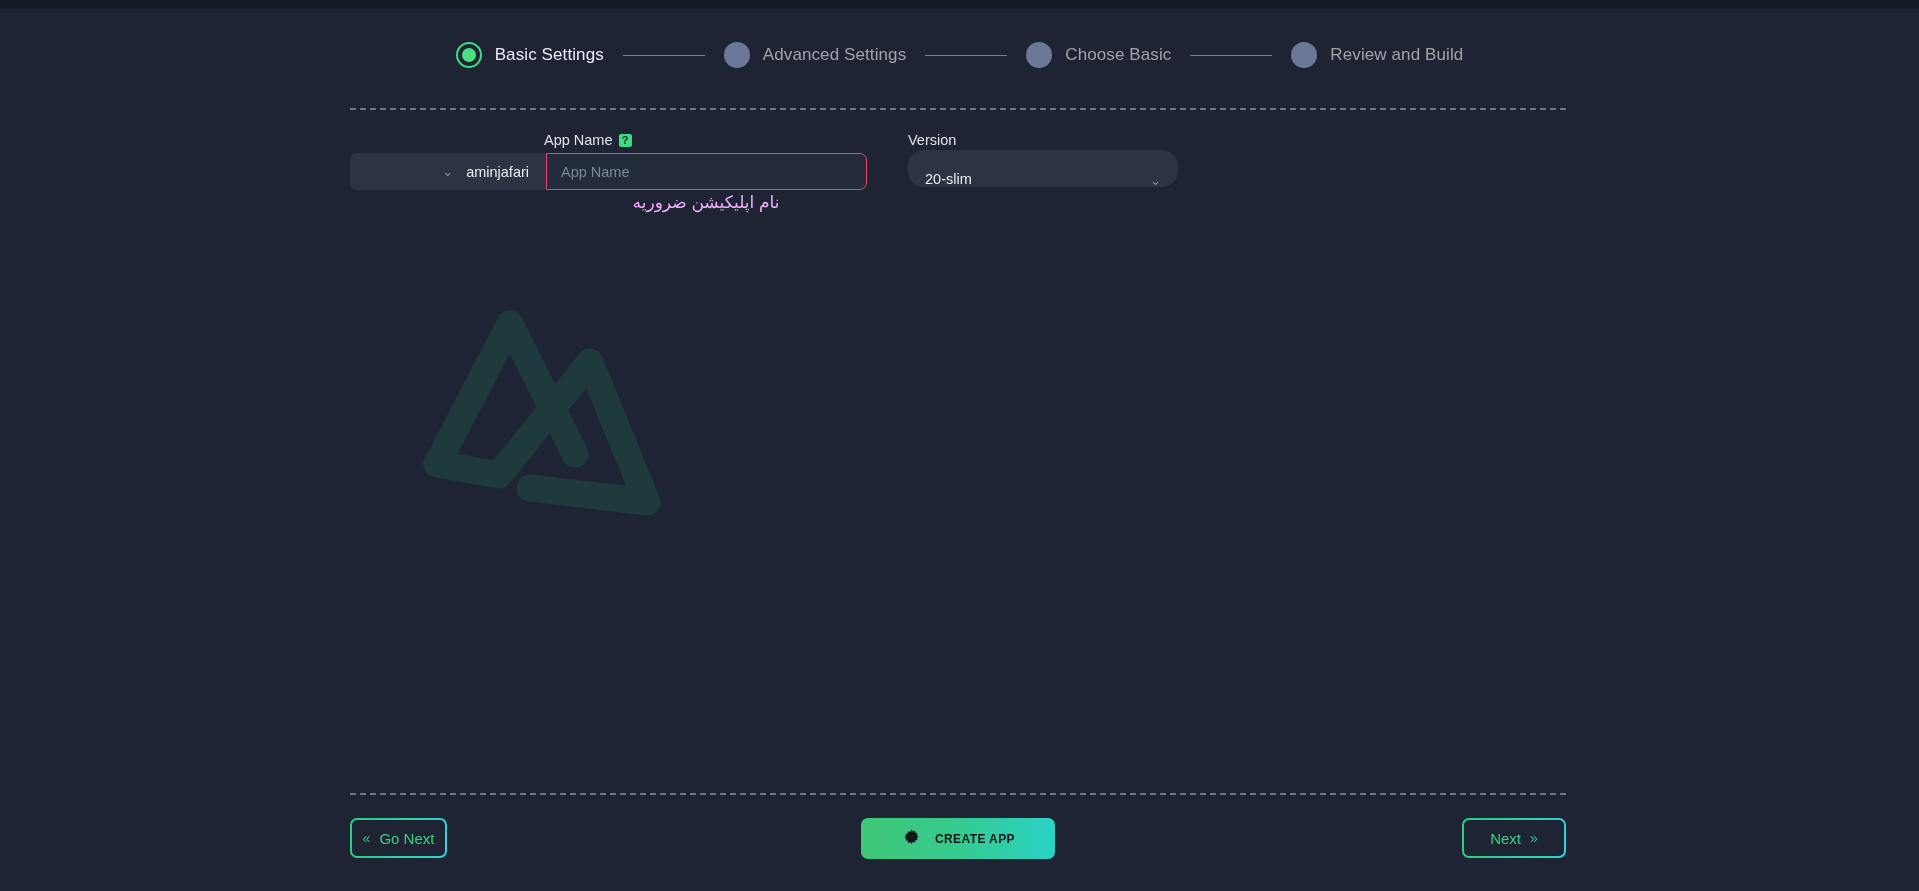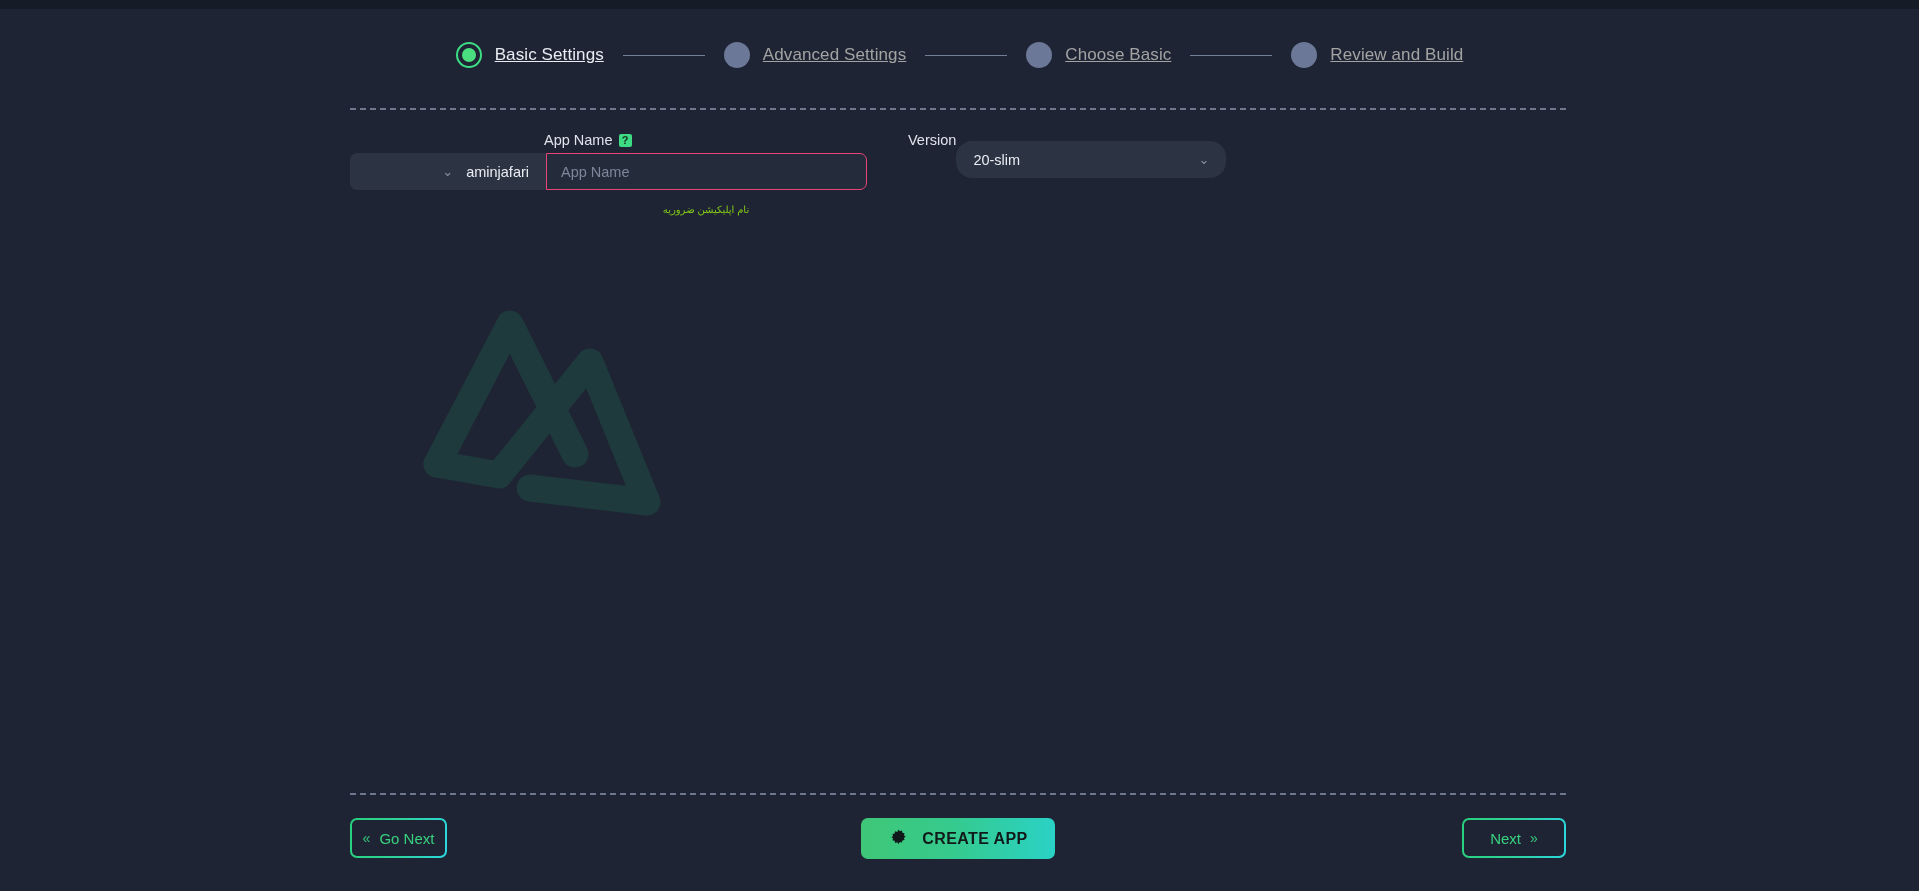--- a/index.html
+++ b/index.html
@@ -74,21 +74,20 @@
     background: #4ade80;
   }
   .step-dot.inactive {
     background: #6b7897;
   }
   .step-label {
     margin-left: 13px;
     font-size: 17px;
     letter-spacing: .1px;
     white-space: nowrap;
-    text-decoration: underline;
   }
   .step-label.active { color: #e9ecf2; }
   .step-label.inactive { color: #a3a3a3; }
   .step-connector {
     width: 82px;
     height: 1px;
     background: #737f99;
     margin: 0 19px;
     flex: none;
   }
@@ -168,42 +167,42 @@
     color: #dfe3ec;
     font-size: 14.5px;
     padding: 0 14px;
     outline: none;
     font-family: "Liberation Sans", sans-serif;
   }
   .appname-input::placeholder { color: #7d869b; }
 
   .error-msg {
     position: absolute;
-    top: 72px;
+    top: 60px;
     left: 196px;
     width: 320px;
     text-align: center;
-    color: #84cc16;
-    font-size: 10px;
+    color: #f0abfc;
+    font-size: 17px;
     direction: rtl;
   }
 
   .field-version {
     margin-left: 41px;
     display: flex;
-    flex-direction: row;
+    flex-direction: column;
   }
   .version-select {
-    margin-top: 9px;
+    margin-top: 2px;
     width: 270px;
     height: 37px;
     background: #2c3342;
     border-radius: 16px;
     display: flex;
-    align-items: center;
+    align-items: flex-end;
     justify-content: space-between;
     padding: 0 17px;
     color: #e9ecf2;
     font-size: 14.5px;
   }
   .version-select .chev { color: #8b93a6; font-size: 13px; line-height: 1; }
 
   
   .footer {
     position: absolute;
@@ -238,21 +237,21 @@
   .btn-create {
     position: absolute;
     left: 511px;
     top: 0;
     width: 194px;
     height: 41px;
     border: none;
     border-radius: 7px;
     background: linear-gradient(90deg, #3fc777 0%, #35ca8e 48%, #2ad2c6 100%);
     color: #111a1a;
-    font-size: 16px;
+    font-size: 12px;
     font-weight: bold;
     letter-spacing: .4px;
     display: flex;
     align-items: center;
     justify-content: center;
     gap: 13px;
     cursor: pointer;
     font-family: "Liberation Sans", sans-serif;
   }
 </style>

